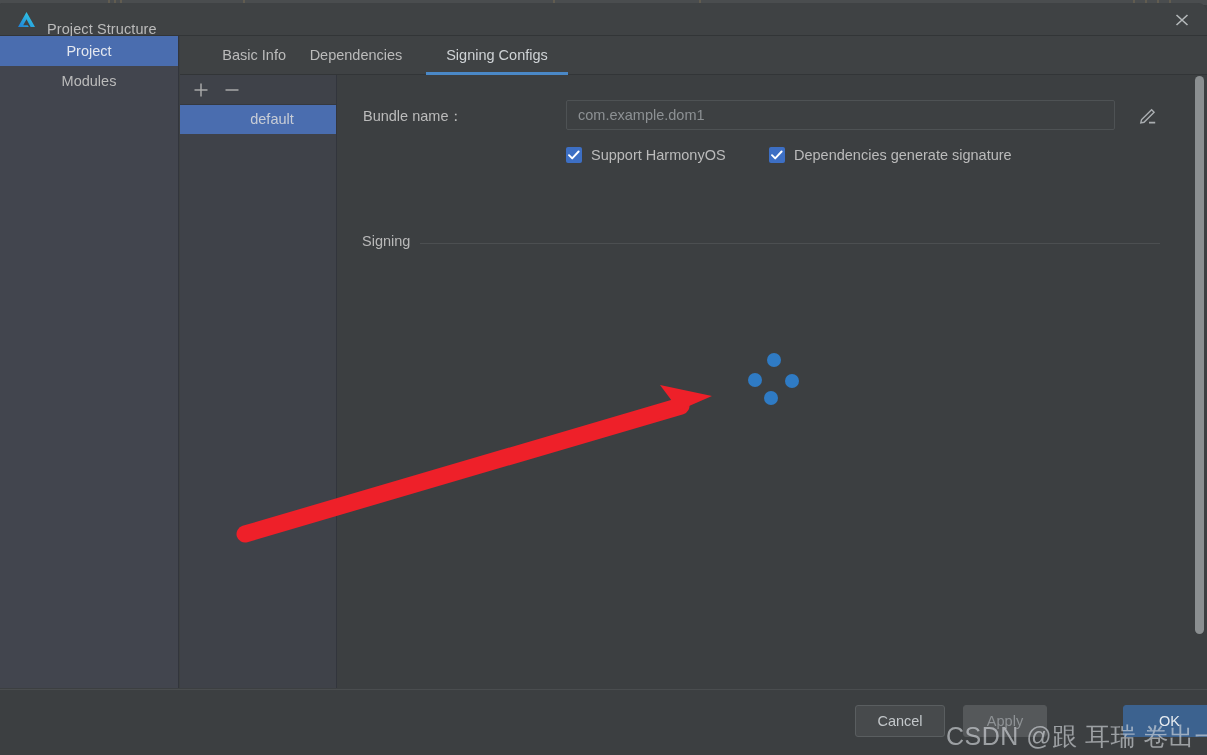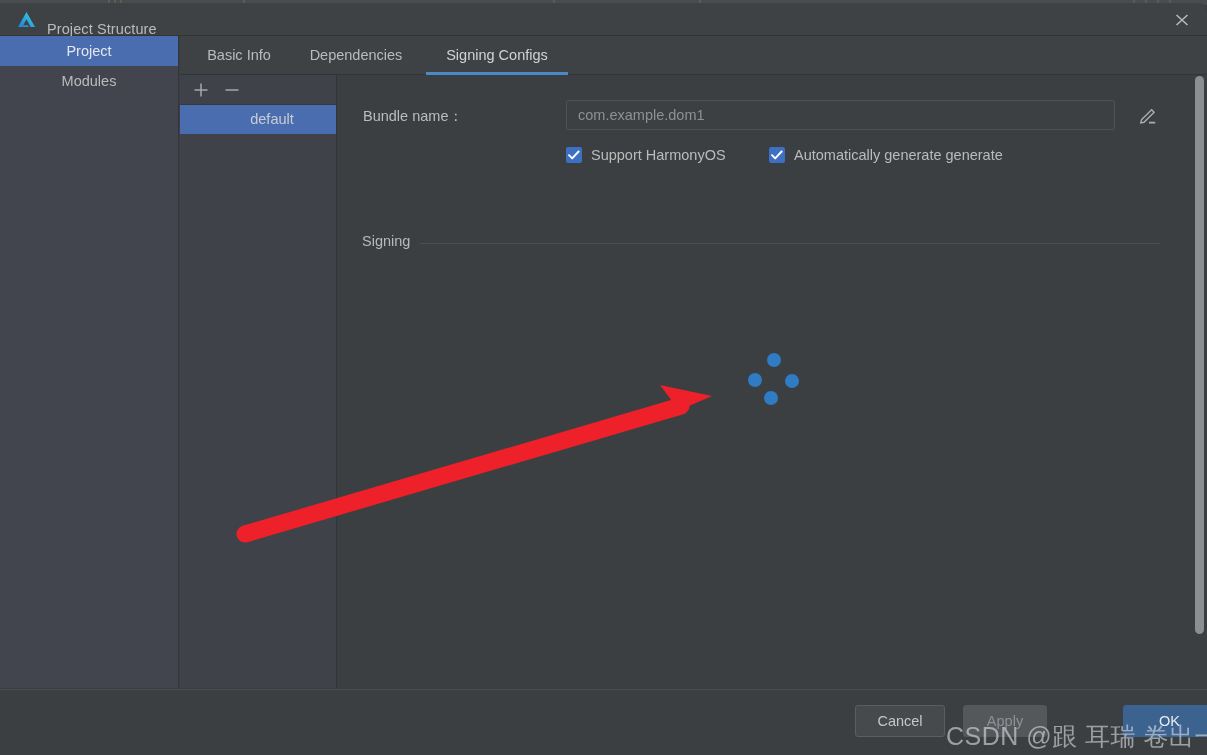--- a/index.html
+++ b/index.html
@@ -382,21 +382,21 @@
     <div class="leftnav">
       <div class="nav-item selected">
         <span>Project</span>
       </div>
       <div class="nav-item">
         <span>Modules</span>
       </div>
     </div>
 
     <div class="tabbar">
-      <div class="tab" style="left:12px;width:94px;text-align:center">
+      <div class="tab" style="left:12px;width:94px;text-align:right">
         <span>Basic Info</span>
       </div>
       <div class="tab" style="left:110px;width:132px;text-align:center">
         <span>Dependencies</span>
       </div>
       <div class="tab active" style="left:246px;width:142px;text-align:center">
         <span>Signing Configs</span>
       </div>
     </div>
 
@@ -440,21 +440,21 @@
           </span>
           <span class="cbox-label">Support HarmonyOS</span>
         </label>
 
         <label class="cbox-wrap" style="left:203px">
           <span class="cbox">
             <svg width="12" height="11" viewBox="0 0 12 11">
               <path d="M1 5.2 L4.2 8.4 L10.6 1.5" stroke="#ffffff" stroke-width="1.9" fill="none" stroke-linecap="round" stroke-linejoin="round"></path>
             </svg>
           </span>
-          <span class="cbox-label">Automatically generate generate</span>
+          <span class="cbox-label">Dependencies generate signature</span>
         </label>
       </div>
 
       <div class="section-head">
         <span class="section-line"></span>
         <span class="section-title">Signing</span>
       </div>
 
       <div class="spinner">
         <i class="sp-t"></i>

